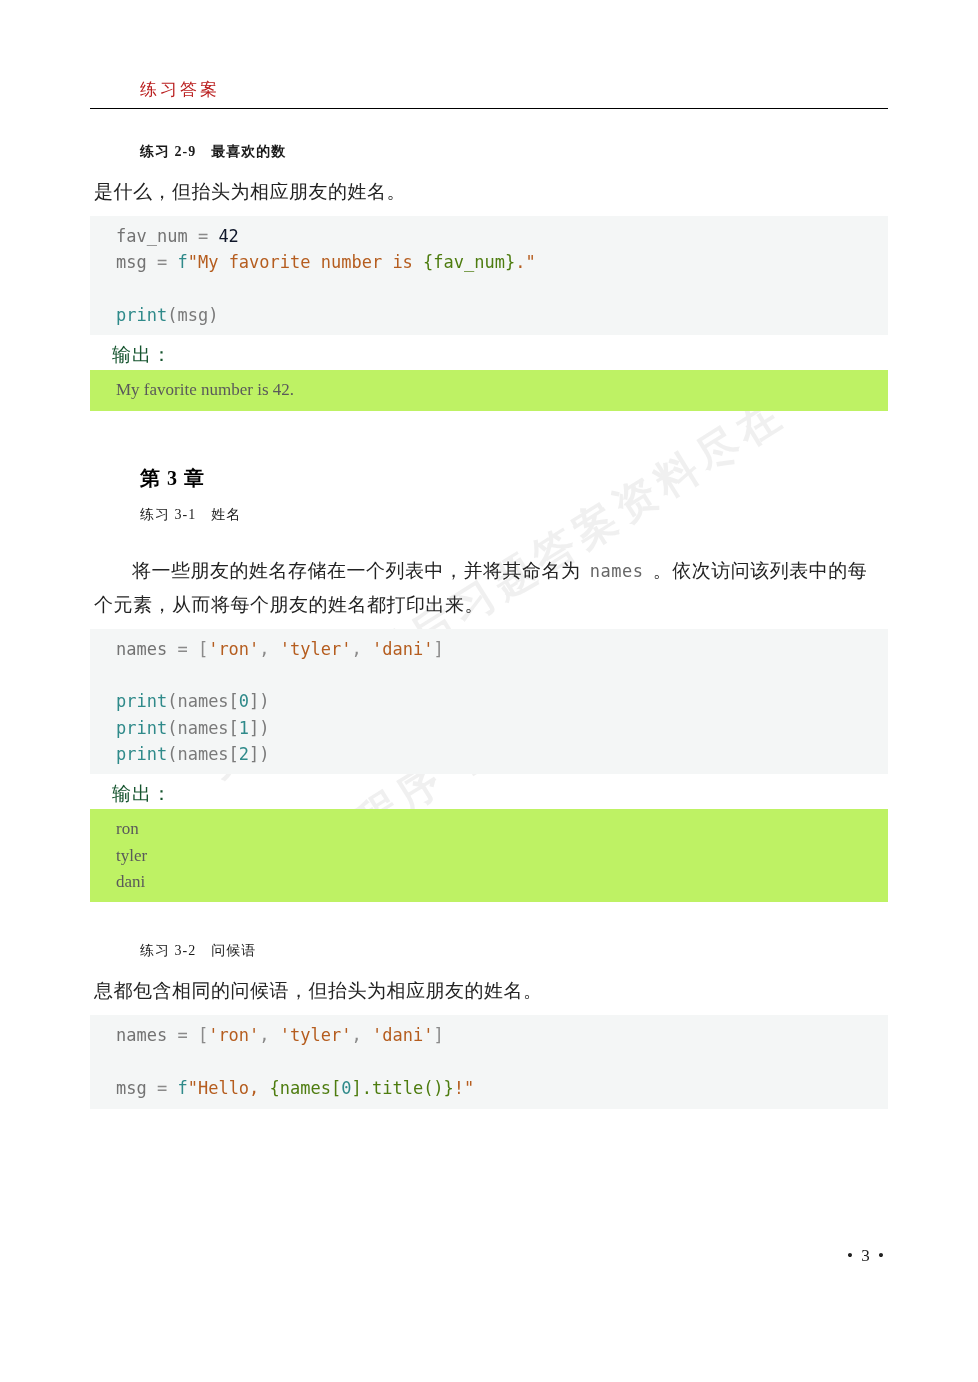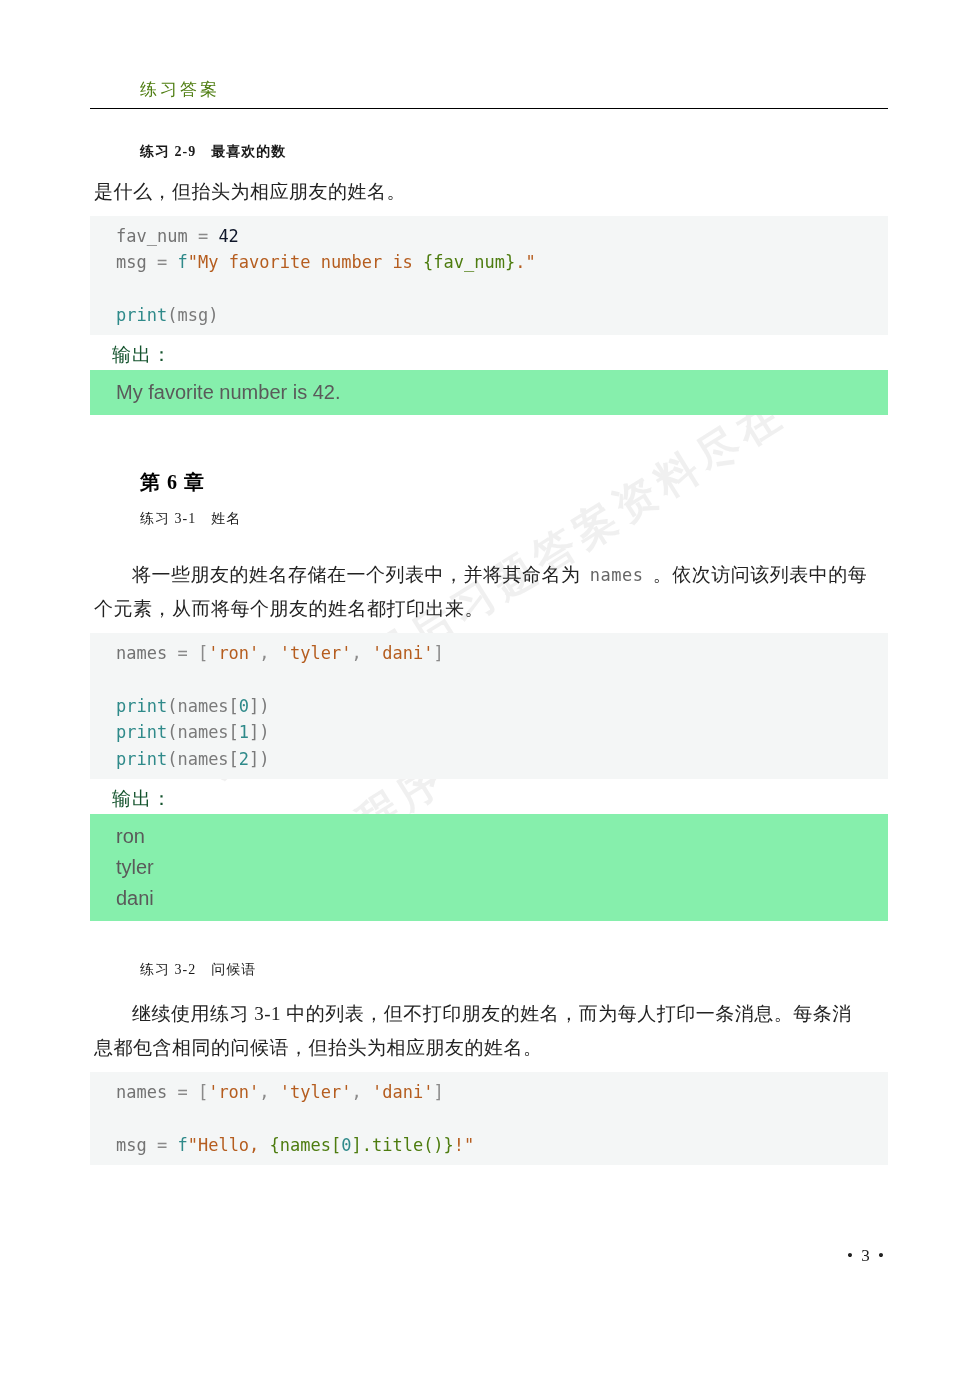--- a/index.html
+++ b/index.html
@@ -10,21 +10,21 @@
       height: 1382px;
       position: relative;
       color: #222;
     }
     .page {
       padding: 78px 90px 40px 90px;
       position: relative;
     }
     .header-title {
       font-size: 17px;
-      color: #4d7c0f;
+      color: #b91c1c;
       letter-spacing: 3px;
       padding-left: 50px;
       padding-bottom: 7px;
     }
     .header-line {
       border-bottom: 1.5px solid #000;
       margin-bottom: 34px;
     }
     .exercise-title {
       font-size: 14px;
@@ -58,24 +58,24 @@
       white-space: pre;
       margin-top: 5px;
     }
     .output-label {
       font-size: 19px;
       color: #14532d;
       padding: 7px 0 2px 22px;
       letter-spacing: 1px;
     }
     .output-block {
-      background: #86efac;
+      background: #bef264;
       padding: 7px 8px 7px 26px;
-      font-family: Liberation Sans, sans-serif;
-      font-size: 20px;
+      font-family: Liberation Serif, serif;
+      font-size: 17px;
       line-height: 1.55;
       color: #5a5a5a;
       white-space: pre;
     }
     .chapter-title {
       font-size: 20px;
       font-weight: bold;
       color: #000;
       padding-left: 50px;
       letter-spacing: 1px;
@@ -132,42 +132,41 @@
   <div class="body-text nowrap-first">是什么，但抬头为相应朋友的姓名。</div>
 
   <div class="code-block"><span class="tok-var">fav_num </span><span class="tok-op">= </span><span class="tok-num">42</span>
 <span class="tok-var">msg </span><span class="tok-op">= </span><span class="tok-builtin">f</span><span class="tok-str">"My favorite number is </span><span class="tok-fstr-name">{fav_num}</span><span class="tok-str">."</span>
 
 <span class="tok-builtin">print</span><span class="tok-punct">(msg)</span></div>
 
   <div class="output-label">输出：</div>
   <div class="output-block">My favorite number is 42.</div>
 
-  <div class="chapter-title">第 6 章</div>
+  <div class="chapter-title">第 3 章</div>
 
   <div class="exercise-title" style="font-weight:normal;">练习 3-1　姓名</div>
   <div class="gap-s"></div>
   <div class="body-text"><span>将一些朋友的姓名存储在一个列表中，并将其命名为 </span><span class="inline-code">names</span><span> 。依次访问该列表中的每</span></div>
   <div class="body-text nowrap-first">个元素，从而将每个朋友的姓名都打印出来。</div>
 
   <div class="code-block"><span class="tok-var">names </span><span class="tok-op">= [</span><span class="tok-str">'ron'</span><span class="tok-op">, </span><span class="tok-str">'tyler'</span><span class="tok-op">, </span><span class="tok-str">'dani'</span><span class="tok-op">]</span>
 
 <span class="tok-builtin">print</span><span class="tok-punct">(names[</span><span class="tok-index">0</span><span class="tok-punct">])</span>
 <span class="tok-builtin">print</span><span class="tok-punct">(names[</span><span class="tok-index">1</span><span class="tok-punct">])</span>
 <span class="tok-builtin">print</span><span class="tok-punct">(names[</span><span class="tok-index">2</span><span class="tok-punct">])</span></div>
 
   <div class="output-label">输出：</div>
   <div class="output-block">ron
 tyler
 dani</div>
 
   <div class="gap-m"></div>
 
   <div class="exercise-title" style="font-weight:normal;">练习 3-2　问候语</div>
-  <div class="body-text">继续使用练习 3-1 中的列表，但不打印朋友的姓名，而为每人打印一条消息。每条消</div>
   <div class="body-text nowrap-first">息都包含相同的问候语，但抬头为相应朋友的姓名。</div>
 
   <div class="code-block"><span class="tok-var">names </span><span class="tok-op">= [</span><span class="tok-str">'ron'</span><span class="tok-op">, </span><span class="tok-str">'tyler'</span><span class="tok-op">, </span><span class="tok-str">'dani'</span><span class="tok-op">]</span>
 
 <span class="tok-var">msg </span><span class="tok-op">= </span><span class="tok-builtin">f</span><span class="tok-str">"Hello, </span><span class="tok-fstr-name">{names[</span><span class="tok-index">0</span><span class="tok-fstr-name">].title()}</span><span class="tok-str">!"</span></div>
 
 </div>
 
 <div class="page-num">• 3 •</div>
 

